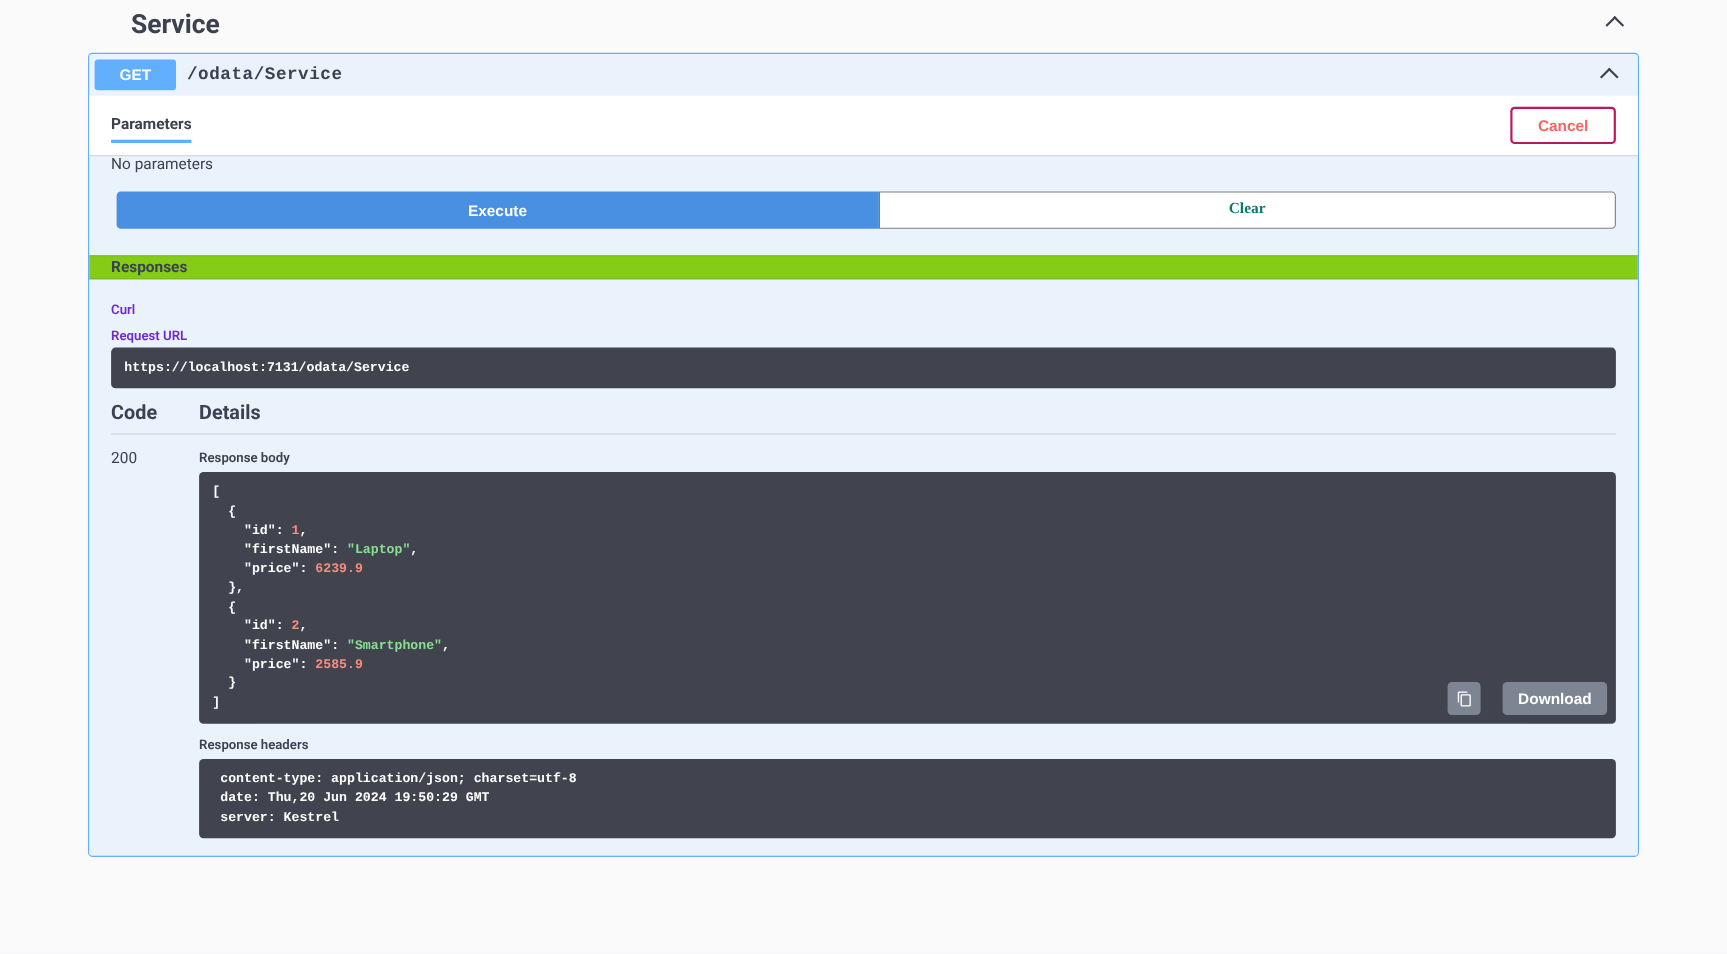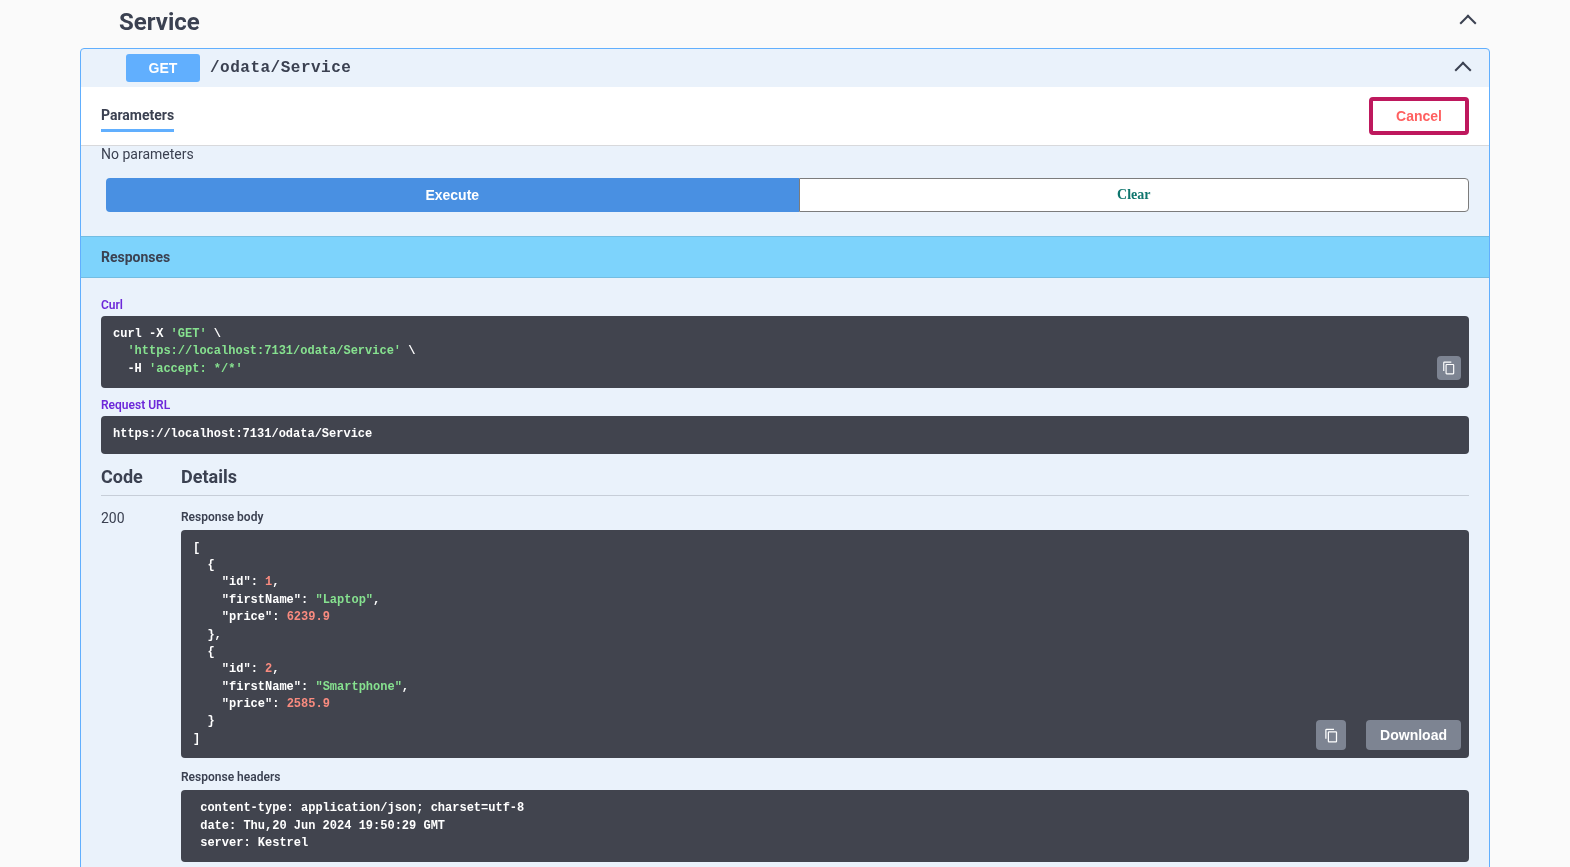--- a/index.html
+++ b/index.html
@@ -42,21 +42,20 @@
     border: 1px solid #61affe;
     border-radius: 4px;
     background: #eaf2fb;
     overflow: hidden;
   }
   .operation-summary {
     display: flex;
     align-items: center;
     padding: 5px;
     cursor: pointer;
-    margin-left: 40px;
   }
   .method-badge {
     background: #61affe;
     color: #fff;
     font-weight: 700;
     font-size: 14px;
     padding: 6px 0;
     width: 74px;
     text-align: center;
     border-radius: 3px;
@@ -97,21 +96,21 @@
     border-bottom: 1px solid rgba(59,65,81,.2);
   }
   .params-tab {
     font-weight: 700;
     font-size: 14px;
     color: #3b4151;
     padding: 6px 0;
     border-bottom: 3px solid #61affe;
   }
   .cancel-btn {
-    border: 4px solid #be185d;
+    border: 2px solid #be185d;
     color: #ff6060;
     background: transparent;
     font-weight: 700;
     font-size: 14px;
     padding: 7px 23px;
     border-radius: 4px;
     cursor: pointer;
     font-family: sans-serif;
   }
   .no-params {
@@ -142,22 +141,22 @@
     color: #0f766e;
     border: 1.5px solid #7c7c7c;
     font-weight: 700;
     font-size: 14px;
     padding: 8px 0;
     cursor: pointer;
     border-radius: 0 4px 4px 0;
     font-family: Liberation Serif, serif;
   }
   .responses-header {
-    background: #7dd3fc;
-    padding: 12px 20px;
+    background: #84cc16;
+    padding: 2px 20px;
     font-weight: 700;
     font-size: 14px;
     color: #3b4151;
     border-top: 1px solid rgba(59,65,81,.15);
     border-bottom: 1px solid rgba(59,65,81,.15);
   }
   .response-content {
     padding: 16px 20px;
   }
   .small-label {
@@ -290,25 +289,20 @@
   <div class="exec-row">
     <button class="execute-btn">Execute</button>
     <button class="clear-btn">Clear</button>
   </div>
 
   <div class="responses-header">Responses</div>
 
   <div class="response-content">
 
     <div class="small-label">Curl</div>
-    <div class="code-box"><span>curl -X </span><span class="tok-green">'GET'</span><span> \</span>
-<span>  </span><span class="tok-green">'https://localhost:7131/odata/Service'</span><span> \</span>
-<span>  -H </span><span class="tok-green">'accept: */*'</span><button class="copy-btn"><svg viewBox="0 0 24 24">
-            <path d="M16 1H4a2 2 0 0 0-2 2v14h2V3h12V1zm3 4H8a2 2 0 0 0-2 2v14a2 2 0 0 0 2 2h11a2 2 0 0 0 2-2V7a2 2 0 0 0-2-2zm0 16H8V7h11v14z"></path>
-          </svg></button></div>
 
     <div class="small-label">Request URL</div>
     <div class="code-box">https://localhost:7131/odata/Service</div>
 
 
     <div class="table-head">
       <div class="col-code">Code</div>
       <div class="col-details">Details</div>
     </div>
 

